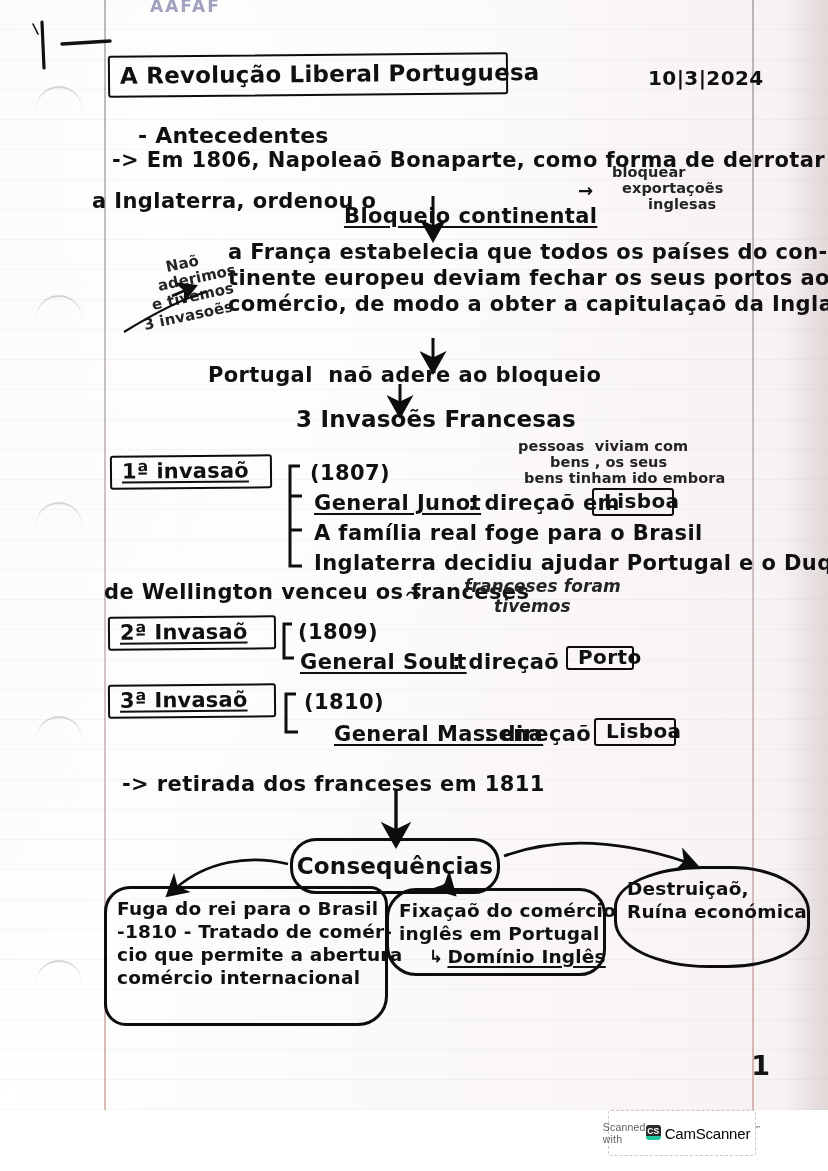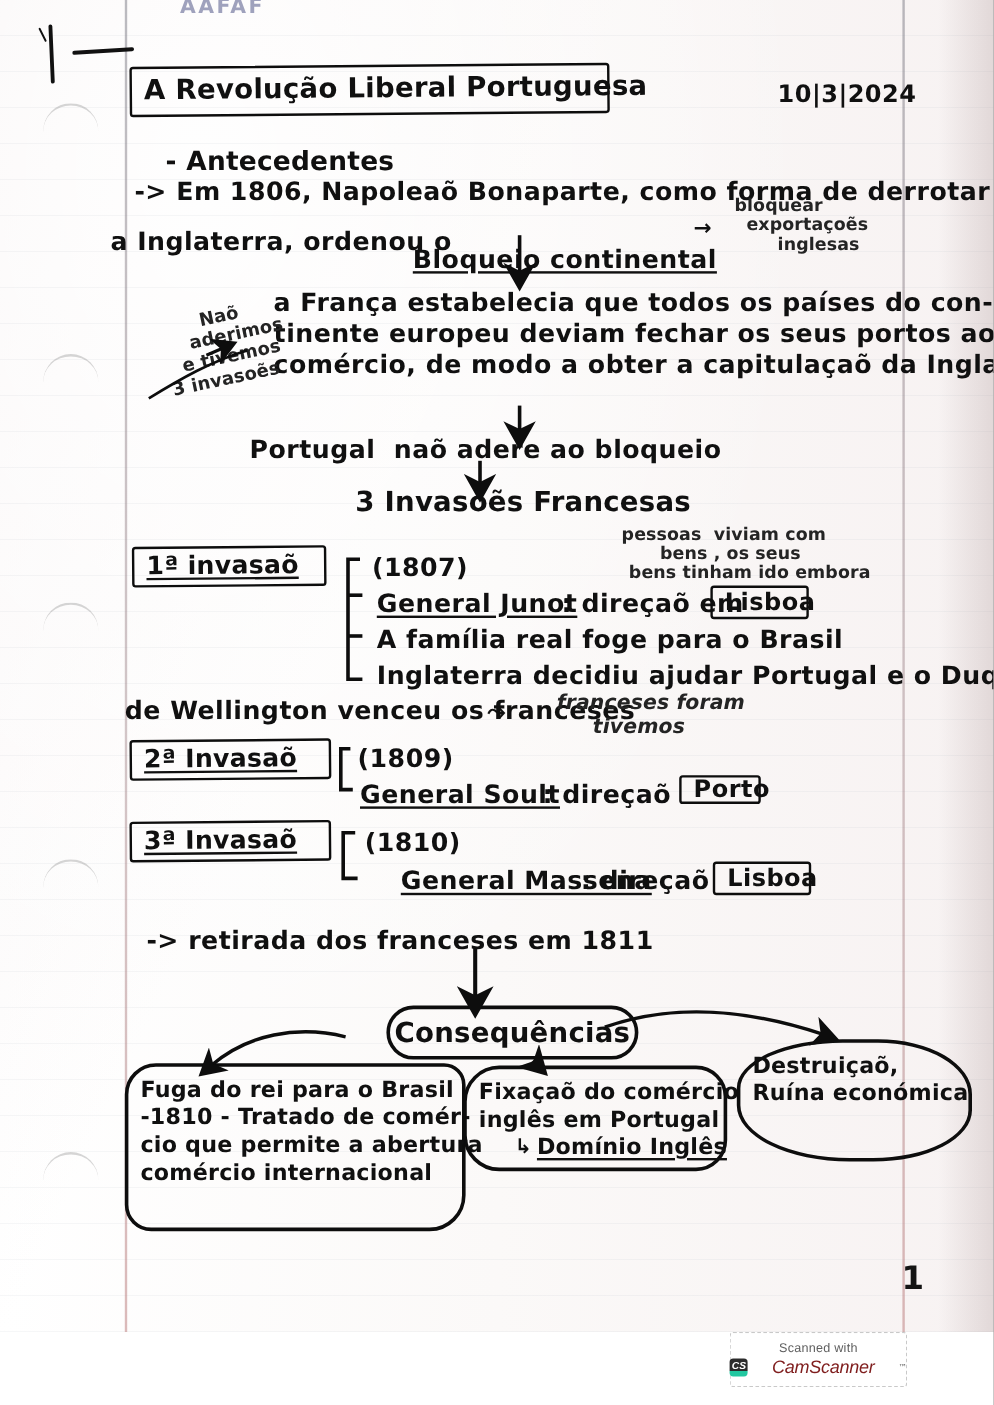--- a/index.html
+++ b/index.html
@@ -91,33 +91,33 @@
   .bubble-a{ border-radius:26px 18px 30px 22px; }
   .bubble-b{ border-radius:30px 26px 26px 30px; }
   .bubble-c{ border-radius:45% 40% 42% 48% / 40% 45% 42% 46%; }
   .bub-line{ font-size:18.5px; font-weight:600; line-height:23px; white-space:nowrap;}
   
   svg.overlay{ position:absolute; left:0; top:0; width:828px; height:1171px; pointer-events:none; }
   
   .cam{
     position:absolute;left:608px;top:1110px;width:146px;height:44px;
     border:1px dashed #c9c9c9;border-radius:3px;
-    display:flex;flex-direction:column;align-items:center;justify-content:center;
+    display:flex;flex-direction:row;align-items:center;justify-content:center;
     background:#fff;
   }
   .cam-top{ font-size:10.5px;color:#5f5f5f;font-family:"Liberation Sans", sans-serif;letter-spacing:.2px;}
-  .cam-bot{ display:flex;align-items:center;gap:20px;margin-top:1px;font-style:italic;}
+  .cam-bot{ display:flex;gap:4px;margin-top:1px;}
   .cs-logo{
     width:15px;height:15px;border-radius:3px;
     background:linear-gradient(to bottom,#2b2b2b 0%,#2b2b2b 72%,#22c7a0 72%,#22c7a0 100%);
     color:#fff;font-size:8.5px;font-weight:700;
     display:flex;align-items:center;justify-content:center;
     font-family:"Liberation Sans", sans-serif;line-height:1;padding-bottom:3px;box-sizing:border-box;
   }
-  .cam-name{ font-size:15px;color:#7f1d1d;font-family:"Liberation Sans", sans-serif;letter-spacing:-.2px;}
+  .cam-name{ font-size:15px;color:#000000;font-family:"Liberation Sans", sans-serif;letter-spacing:-.2px;}
   .cam-tm{ font-size:7px;color:#555;vertical-align:super;}
   .topbleed{
     position:absolute;left:150px;top:-4px;
     font-size:17px;color:#43497e;opacity:.5;font-weight:700;
     letter-spacing:2px;filter:blur(.4px);
   }
   .pagenum{ position:absolute;right:58px;top:1050px;font-size:27px;font-weight:600;color:#141414;}
   .rot-note{ transform-origin:left center; }
 </style>
 </head>
@@ -211,21 +211,21 @@
   </div>
   <div class="hw main-hand" style="left:304px;top:690px;">(1810)</div>
   <div class="hw main-hand underline" style="left:304px;top:722px;margin-left:30px;">General Massena</div>
   <div class="hw main-hand" style="left:484px;top:722px;">: direçaõ</div>
   <div class="boxed" style="left:594px;top:718px;width:82px;height:28px;">
     <span class="hw main-hand" style="position:static;font-size:20px;">Lisboa</span>
   </div>
 
   <div class="hw main-hand" style="left:122px;top:772px;">-&gt; retirada dos franceses em 1811</div>
 
-  <div class="node-round" style="left:290px;top:838px;width:210px;height:45px;margin-left:32px;">
+  <div class="node-round" style="left:290px;top:838px;width:210px;height:56px;">
     <span class="hw bold-hand" style="position:static;font-size:23px;">Consequências</span>
   </div>
 
   <div class="bubble bubble-a" style="left:104px;top:886px;width:284px;height:140px;">
     <div class="hw bub-line" style="position:static;">Fuga do rei para o Brasil</div>
     <div class="hw bub-line" style="position:static;">-1810 - Tratado de comér-</div>
     <div class="hw bub-line" style="position:static;">cio que permite a abertura</div>
     <div class="hw bub-line" style="position:static;">comércio internacional</div>
   </div>
 

